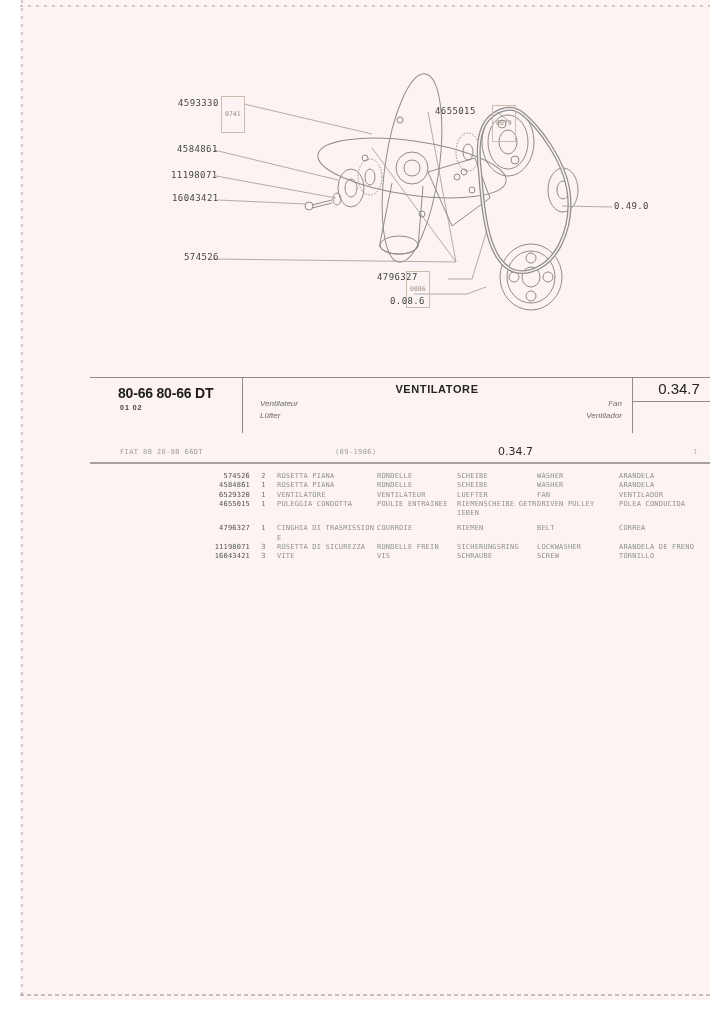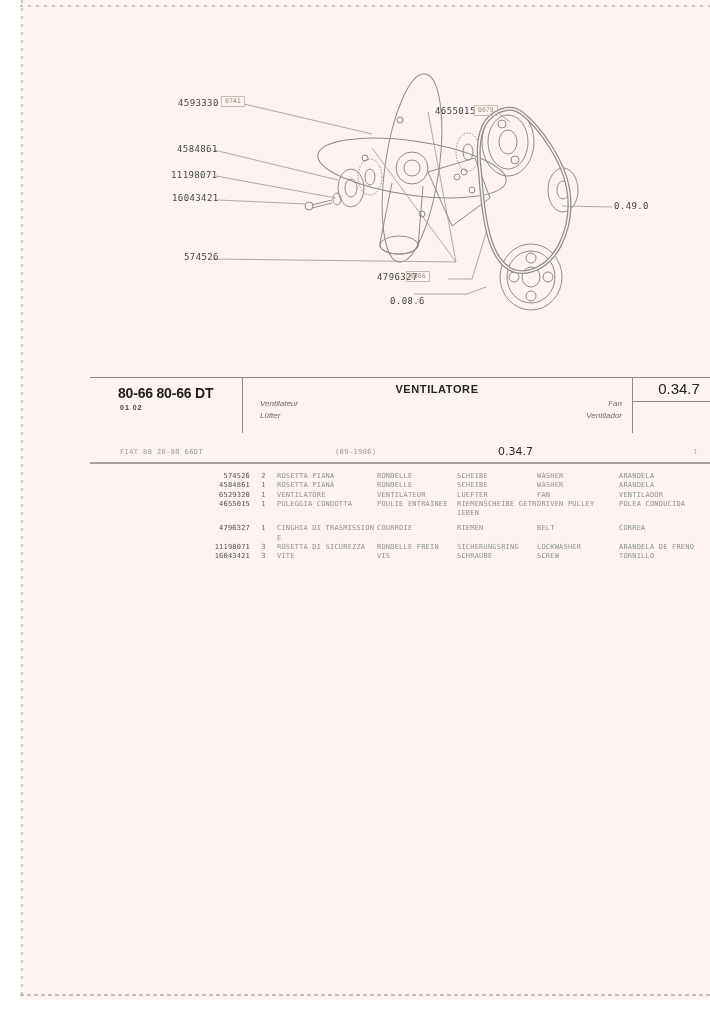--- a/index.html
+++ b/index.html
@@ -12,21 +12,21 @@
   .edge-left{left:1px;top:0;width:2px;height:1000px;
     background:repeating-linear-gradient(180deg,#a8a4a4 0 3px,transparent 3px 8px);}
   .edge-bottom{left:0;top:994px;width:702px;height:2px;
     background:repeating-linear-gradient(90deg,#9a9696 0 4px,transparent 4px 7px);}
 
   
   .diagram{position:absolute;left:0;top:0;width:710px;height:360px;}
   .diagram svg{position:absolute;left:0;top:0;}
   .plabel{position:absolute;font:9px "DejaVu Sans Mono",monospace;color:#40473f;letter-spacing:.4px;white-space:nowrap;}
   .refbox{position:absolute;font:6.5px "DejaVu Sans Mono",monospace;color:#a08f82;
-          border:1px solid #ccbcae;padding:1px 3px;line-height:1;background:transparent;white-space:nowrap;}
+          border:1px solid #ccbcae;padding:14px 3px;line-height:1;background:transparent;white-space:nowrap;}
 
   
   .hdr{position:absolute;left:70px;top:377px;width:636px;height:55px;border-top:1px solid #8f8b89;}
   .hdr .vdiv{position:absolute;top:0;width:1px;height:55px;background:#8f8b89;}
   .hdr-model{position:absolute;left:28px;top:7px;font-family:"Liberation Sans",sans-serif;
              font-size:14px;font-weight:bold;color:#1d1d1d;letter-spacing:-.2px;}
   .hdr-code{position:absolute;left:30px;top:26px;font-size:7px;font-weight:bold;color:#3a3a3a;letter-spacing:1px;}
   .hdr-title{position:absolute;left:152px;top:5px;width:390px;text-align:center;
              font-size:11px;font-weight:bold;color:#242424;letter-spacing:.6px;}
   .hdr-sub{position:absolute;font-style:italic;font-size:8px;color:#6a6f68;line-height:12px;}
@@ -133,21 +133,21 @@
         <polyline points="592,207 542,206"></polyline>
       </g>
     </svg>
     <span class="plabel" style="left:158px;top:98px">4593330</span>
     <span class="refbox" style="left:201px;top:96px">0741</span>
     <span class="plabel" style="left:157px;top:144px">4584861</span>
     <span class="plabel" style="left:151px;top:170px">11198071</span>
     <span class="plabel" style="left:152px;top:193px">16043421</span>
     <span class="plabel" style="left:164px;top:252px">574526</span>
     <span class="plabel" style="left:415px;top:106px">4655015</span>
-    <span class="refbox" style="left:454px;top:105px">0079</span>
+    <span class="refbox" style="left:472px;top:105px">0079</span>
     <span class="plabel" style="left:357px;top:272px">4796327</span>
     <span class="refbox" style="left:386px;top:271px">0086</span>
     <span class="plabel" style="left:370px;top:296px">0.08.6</span>
     <span class="plabel" style="left:594px;top:201px">0.49.0</span>
   </div>
 
   <div class="hdr">
     <div class="vdiv" style="left:152px"></div>
     <div class="vdiv" style="left:542px"></div>
     <div class="hdr-model">80-66 80-66 DT</div>

